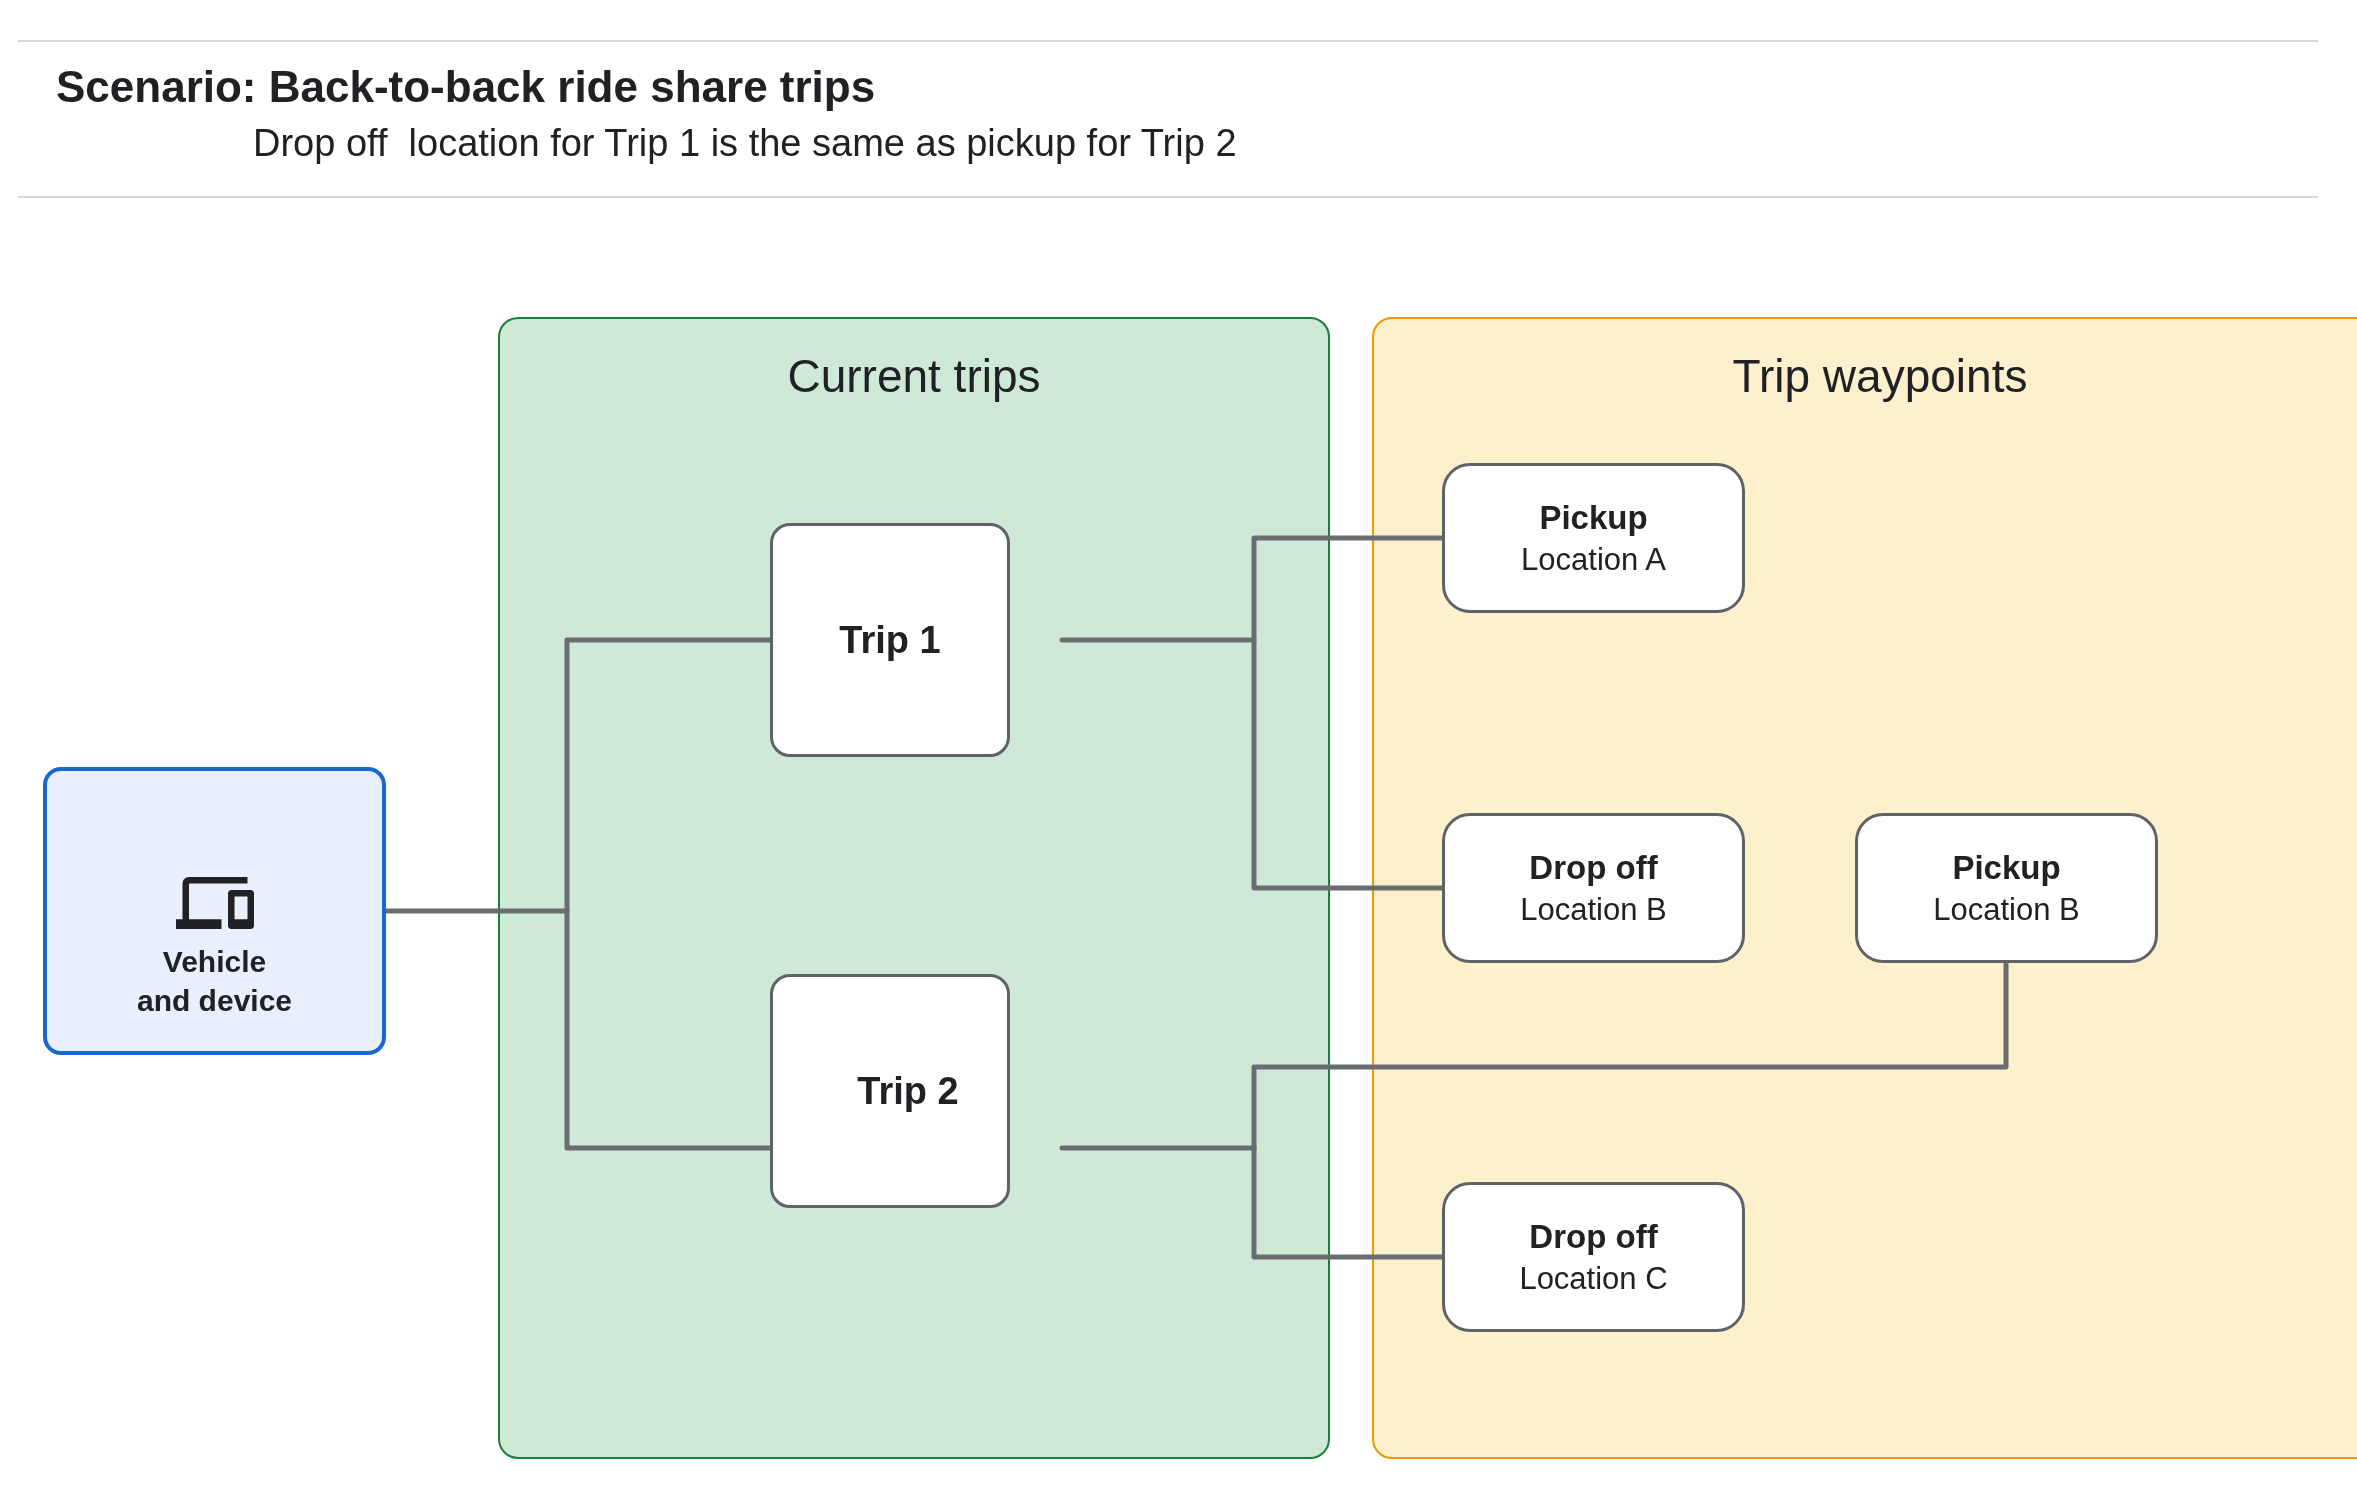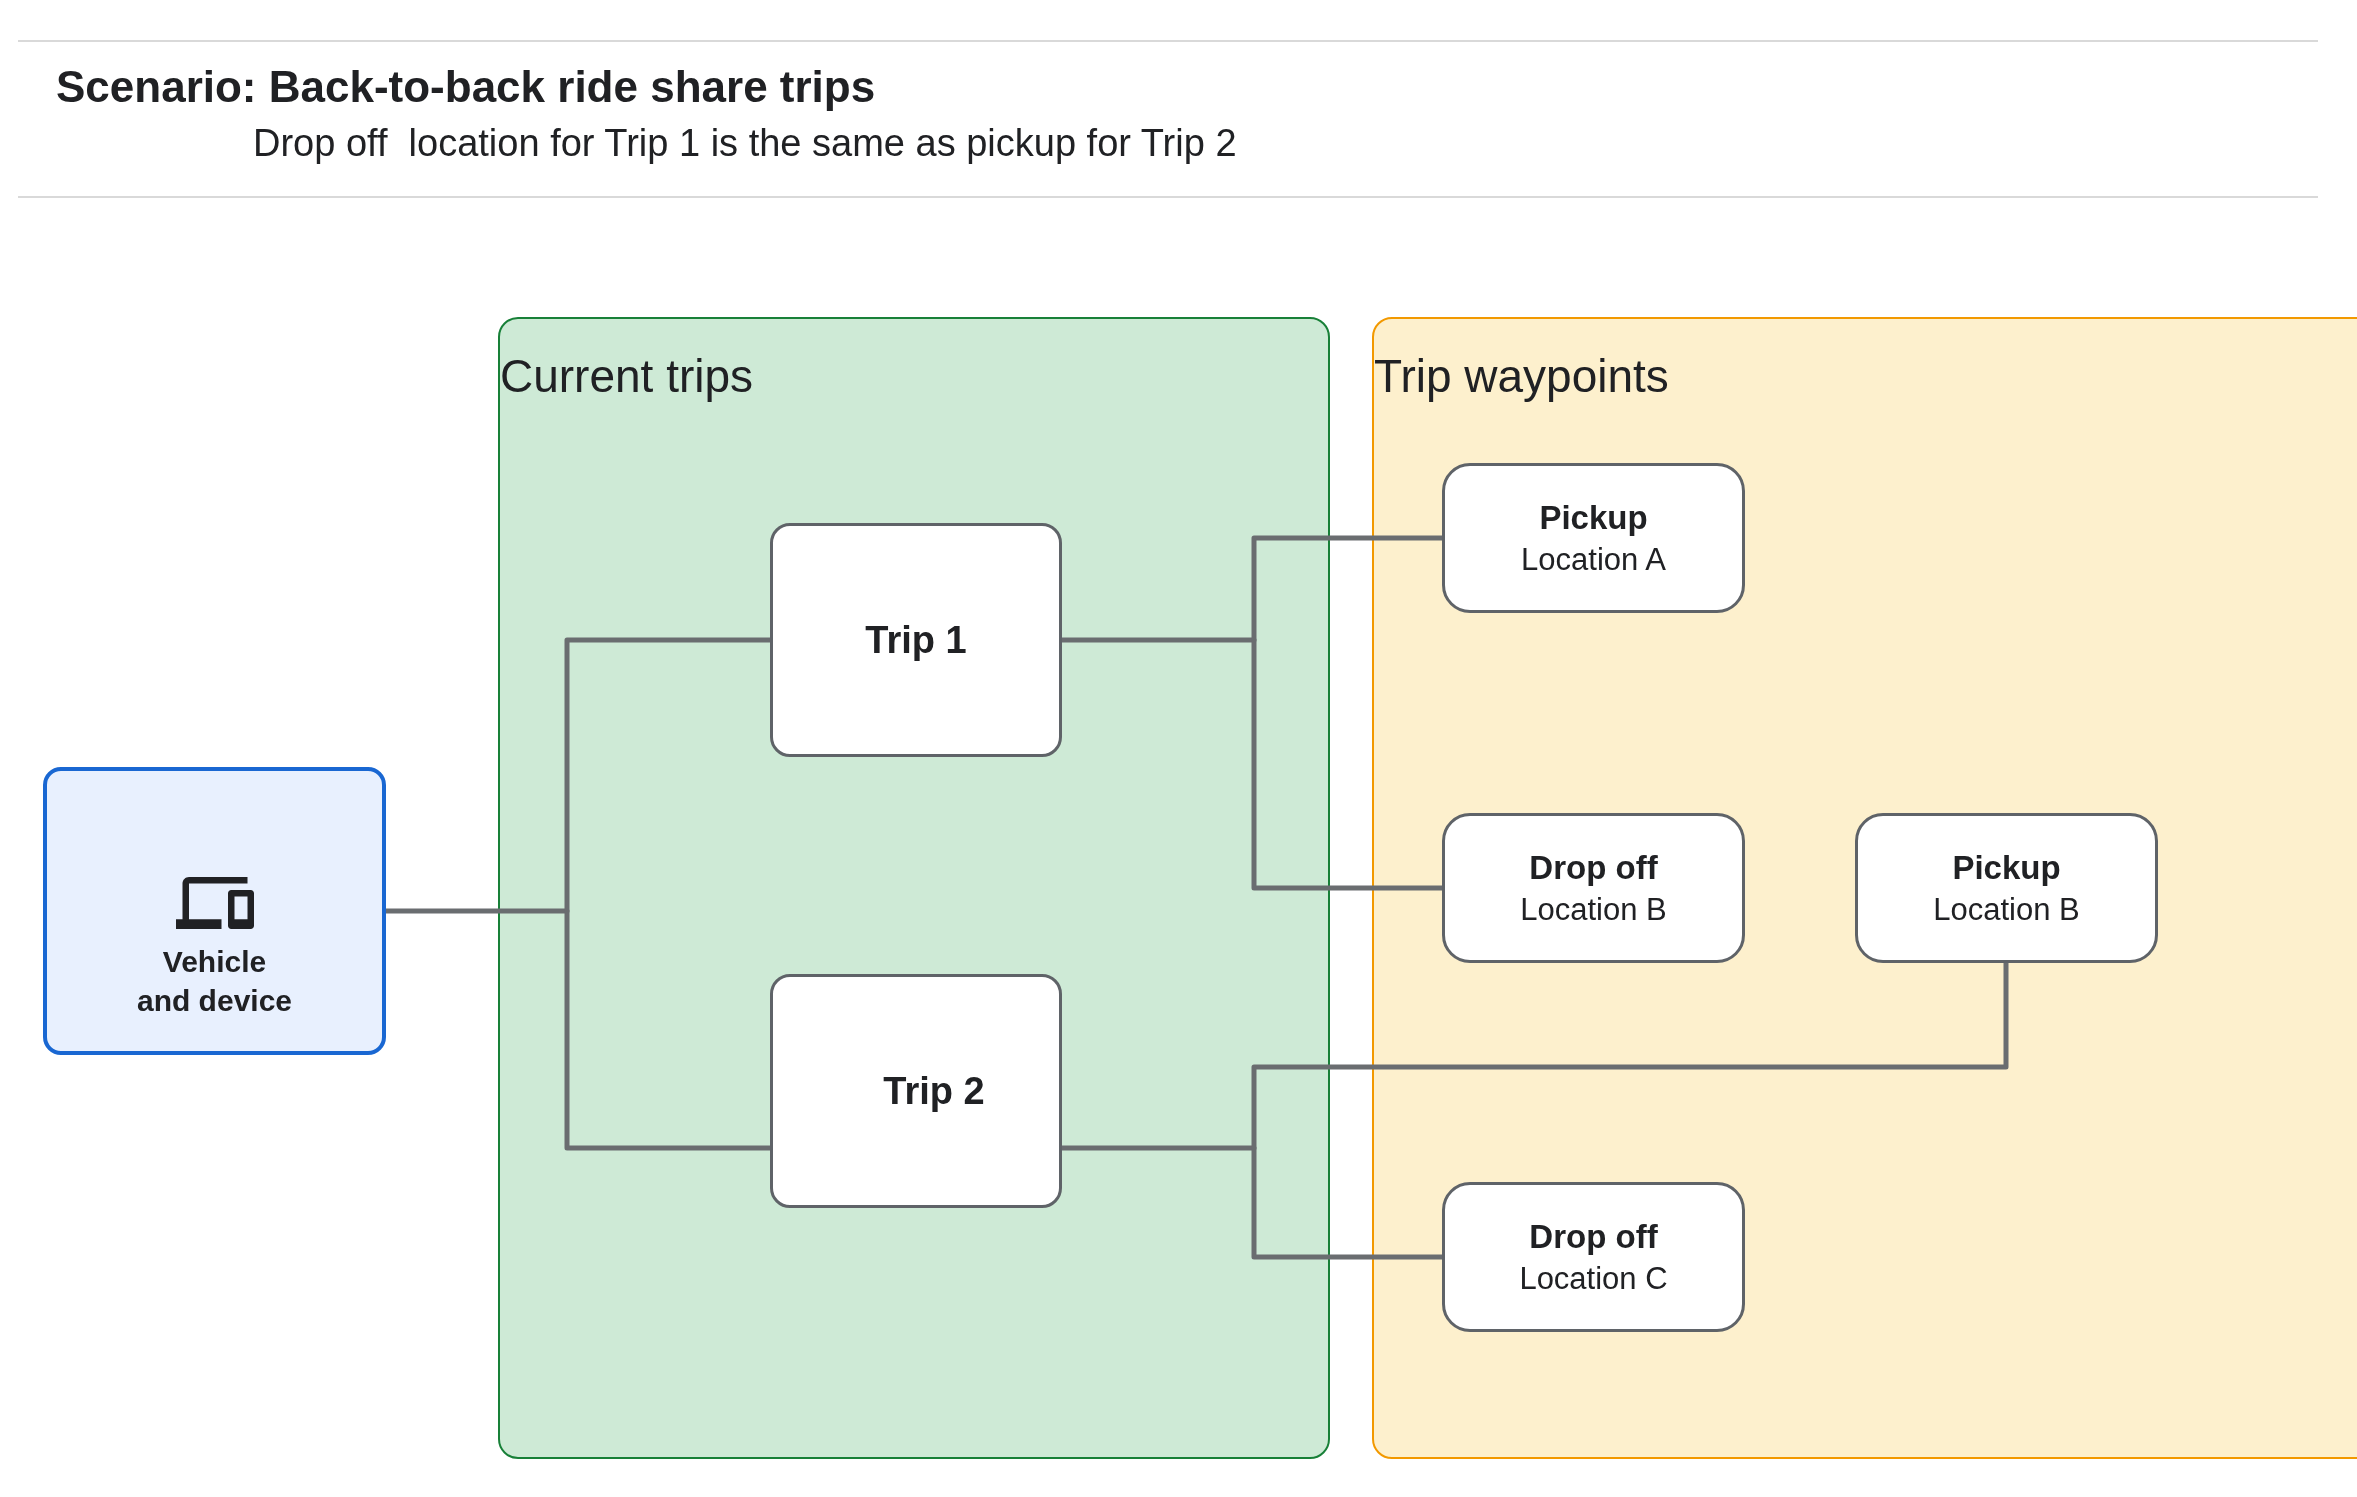--- a/index.html
+++ b/index.html
@@ -70,21 +70,21 @@
     border: 2px solid var(--panel-green-border);
   }
   .panel-yellow {
     left: 1372px;
     width: 1016px;
     background: var(--panel-yellow-fill);
     border: 2px solid var(--panel-yellow-border);
   }
   .panel-title {
     margin-top: 32px;
-    text-align: left;
+    text-align: center;
     font-size: 46px;
     font-weight: 500;
     line-height: 1.1;
   }
 
   
   .wires {
     position: absolute;
     inset: 0;
     width: 2357px;
@@ -124,21 +124,21 @@
   }
   .vehicle-box .devices-icon svg { display: block; width: 78px; height: 78px; fill: #202124; }
   .vehicle-label {
     font-size: 30px;
     font-weight: 700;
     text-align: center;
     line-height: 1.32;
   }
   .trip-box {
     left: 770px;
-    width: 292px;
+    width: 240px;
     height: 234px;
     border-radius: 20px;
   }
   .trip-1 { top: 523px; }
   .trip-2 { top: 974px; padding-left: 36px; }
   .trip-label {
     font-size: 38px;
     font-weight: 600;
   }
   .waypoint-box {

